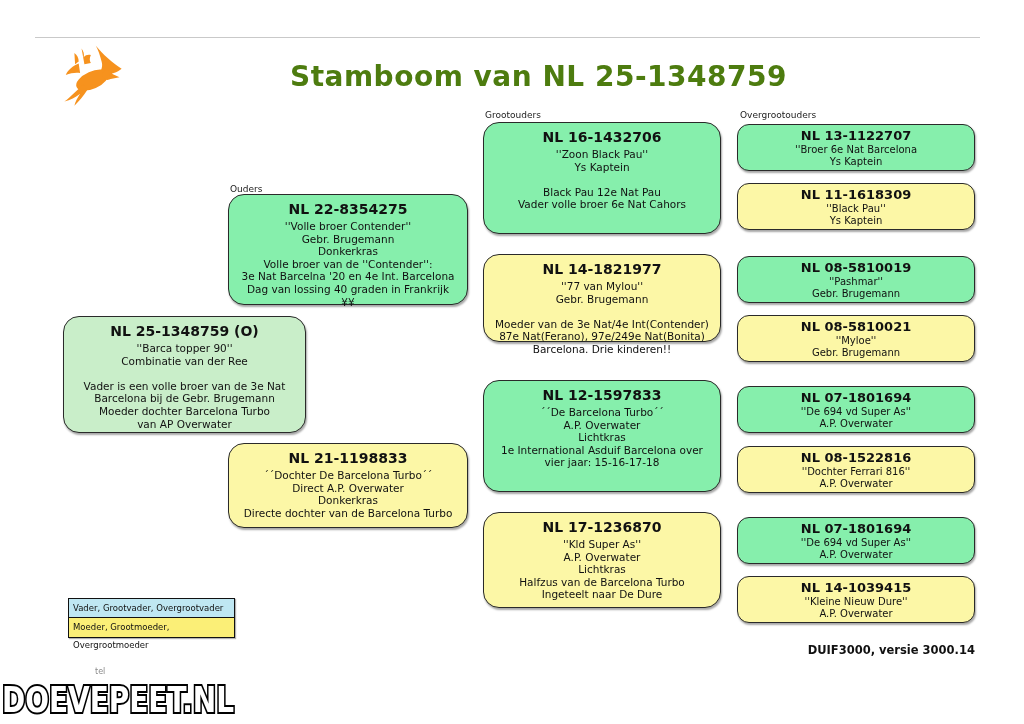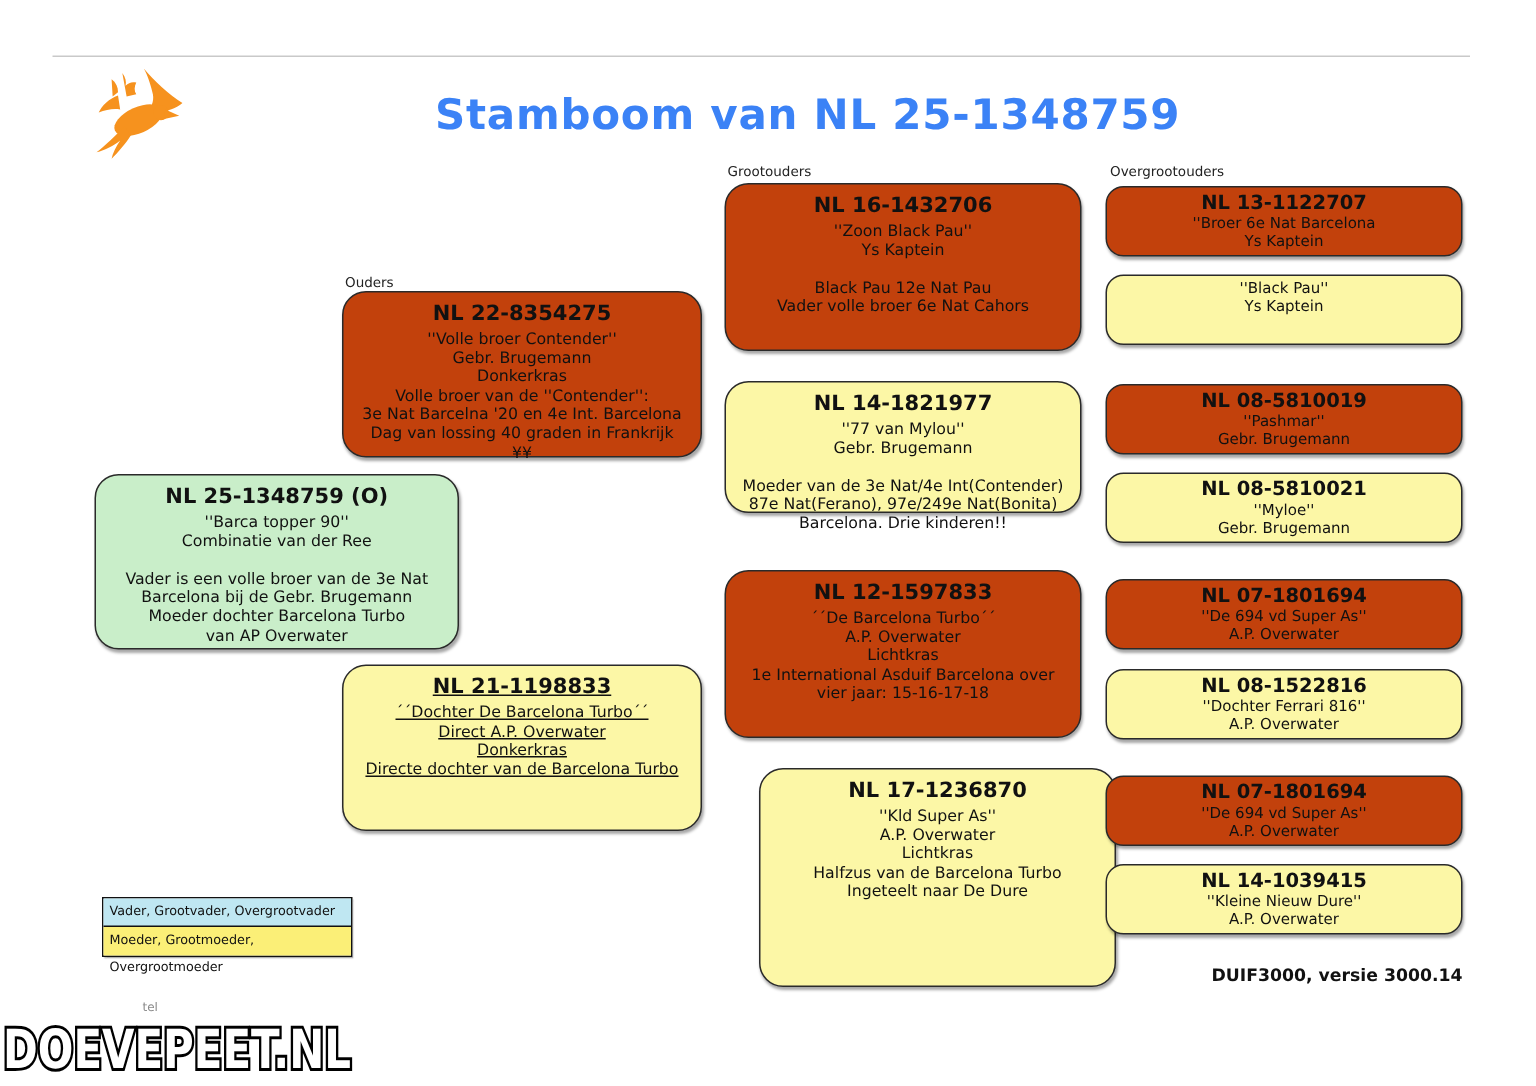--- a/index.html
+++ b/index.html
@@ -6,43 +6,43 @@
   html,body { background:#fff; }
   body { font-family:"DejaVu Sans","Liberation Sans",sans-serif; color:#111; }
   .page { position:relative; width:1024px; height:724px; background:#fff; overflow:hidden; }
 
   .top-rule { position:absolute; left:35px; top:37px; width:945px; height:0;
               border-top:1px solid #c9c9c9; }
 
   .logo { position:absolute; left:57px; top:40px; width:72px; height:68px; }
 
   .page-title { position:absolute; left:290px; top:60px; font-size:28px; font-weight:bold;
-                color:#3b82f6; letter-spacing:0.5px; white-space:nowrap; }
+                color:#4d7c0f; letter-spacing:0.5px; white-space:nowrap; }
 
   .col-label { position:absolute; font-size:9px; color:#222; }
   .col-label.ouders { left:230px; top:184px; }
   .col-label.grootouders { left:485px; top:110px; }
   .col-label.overgrootouders { left:740px; top:110px; }
 
   .box { position:absolute; border:1px solid #2a2a2a; border-radius:16px; text-align:center;
          padding:6px 4px 0 4px; box-shadow:1px 2px 2px rgba(0,0,0,0.35); }
-  .box.male   { background:#c2410c; }
+  .box.male   { background:#86efac; }
   .box.female { background:#fcf7a6; }
   .box.subject{ background:#c9eec9; }
 
   .box-id { font-weight:bold; font-size:14px; margin-bottom:3px; white-space:nowrap; }
   .box-lines { font-size:10.5px; line-height:12.6px; white-space:pre-line; }
 
   .pos-subject { left:63px;  top:316px; width:243px; height:117px; }
   .pos-father  { left:228px; top:194px; width:240px; height:111px; }
-  .pos-mother  { left:228px; top:443px; width:240px; height:111px;text-decoration:underline; }
+  .pos-mother  { left:228px; top:443px; width:240px; height:85px; }
   .pos-gp0 { left:483px; top:122px; width:238px; height:112px; }
   .pos-gp1 { left:483px; top:254px; width:238px; height:88px; }
   .pos-gp2 { left:483px; top:380px; width:238px; height:112px; }
-  .pos-gp3 { left:506px; top:512px; width:238px; height:146px; }
+  .pos-gp3 { left:483px; top:512px; width:238px; height:96px; }
 
   .ggp { left:737px; width:238px; height:47px; border-radius:12px; padding-top:3px; }
   .ggp .box-id { font-size:13px; margin-bottom:1px; }
   .ggp .box-lines { font-size:10px; line-height:11.5px; }
   .pos-ggp0 { top:124px; } .pos-ggp1 { top:183px; }
   .pos-ggp2 { top:256px; } .pos-ggp3 { top:315px; }
   .pos-ggp4 { top:386px; } .pos-ggp5 { top:446px; }
   .pos-ggp6 { top:517px; } .pos-ggp7 { top:576px; }
 
   .legend { position:absolute; left:68px; top:598px; width:167px; border:1px solid #111;
@@ -151,20 +151,21 @@
 Ingeteelt naar De Dure</div>
   </div>
 
   <div class="box male ggp pos-ggp0">
     <div class="box-id">NL 13-1122707</div>
     <div class="box-lines">''Broer 6e Nat Barcelona
 Ys Kaptein</div>
   </div>
 
   <div class="box female ggp pos-ggp1">
+    <div class="box-id">NL 11-1618309</div>
     <div class="box-lines">''Black Pau''
 Ys Kaptein</div>
   </div>
 
   <div class="box male ggp pos-ggp2">
     <div class="box-id">NL 08-5810019</div>
     <div class="box-lines">''Pashmar''
 Gebr. Brugemann</div>
   </div>
 

